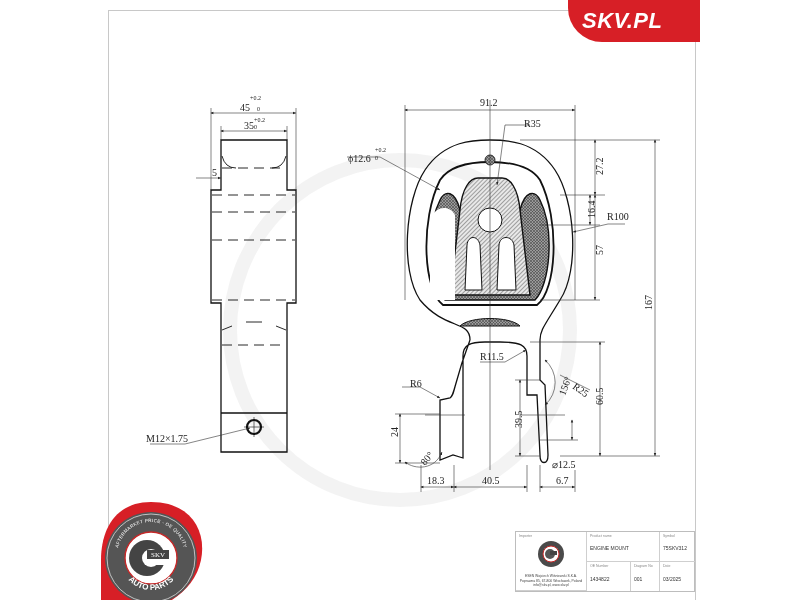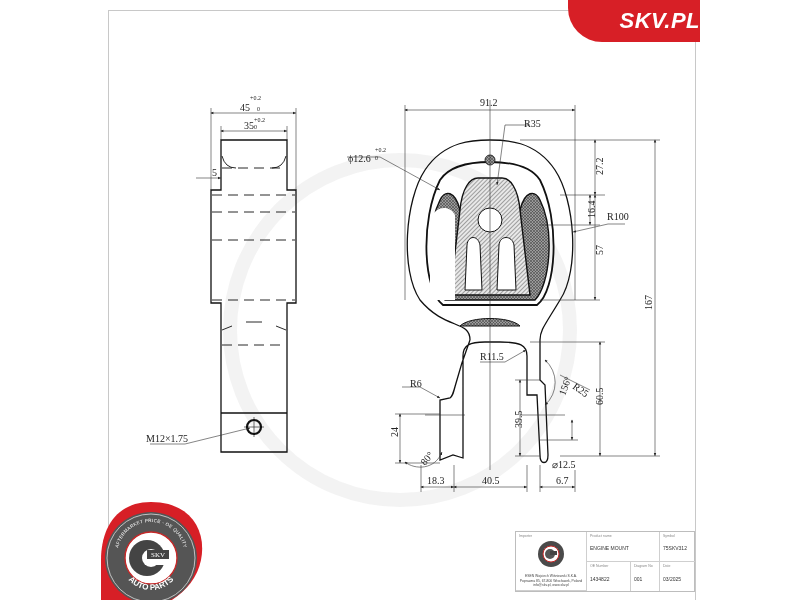--- a/index.html
+++ b/index.html
@@ -1,18 +1,18 @@
 <!DOCTYPE html>
 <html><head>
 <meta charset="utf-8">
 <style>
   html, body { margin:0; padding:0; background:#ffffff; }
   body { width:800px; height:600px; position:relative; overflow:hidden; font-family:"Liberation Serif", serif; }
   .frame { position:absolute; left:108px; top:10px; width:588px; height:590px; border-left:1px solid #c8c8c8; border-top:1px solid #c8c8c8; border-right:1px solid #c8c8c8; box-sizing:border-box; }
-  .brand { position:absolute; left:568px; top:0; width:132px; height:42px; background:#d71f26; border-bottom-left-radius:34px; color:#fff; font-family:"Liberation Sans", sans-serif; font-weight:bold; font-style:italic; font-size:22px; display:flex; align-items:center; justify-content:flex-end; letter-spacing:0.5px; padding-left:14px; box-sizing:border-box; }
+  .brand { position:absolute; left:568px; top:0; width:132px; height:42px; background:#d71f26; border-bottom-left-radius:34px; color:#fff; font-family:"Liberation Sans", sans-serif; font-weight:bold; font-style:italic; font-size:22px; display:flex; align-items:center; justify-content:flex-start; letter-spacing:0.5px; padding-left:14px; box-sizing:border-box; }
   svg.drawing { position:absolute; left:0; top:0; }
   .dim { font-family:"Liberation Serif", serif; font-size:10px; fill:#222; }
   .dim-small { font-size:6px; }
   .titleblock { position:absolute; left:515px; top:531px; width:180px; height:61px; border:1px solid #bdbdbd; box-sizing:border-box; font-family:"Liberation Sans", sans-serif; }
   .tb-cell { position:absolute; border-right:1px solid #cfcfcf; border-bottom:1px solid #cfcfcf; box-sizing:border-box; }
   .tb-lbl { position:absolute; left:3px; top:2px; font-size:3.5px; color:#888; }
   .tb-val { position:absolute; left:3px; font-size:5px; color:#333; }
   .tb-addr { position:absolute; left:0; right:0; bottom:3px; text-align:center; font-size:3.4px; line-height:4.2px; color:#444; }
   .badge { position:absolute; left:95px; top:500px; width:112px; height:112px; }
 </style>

